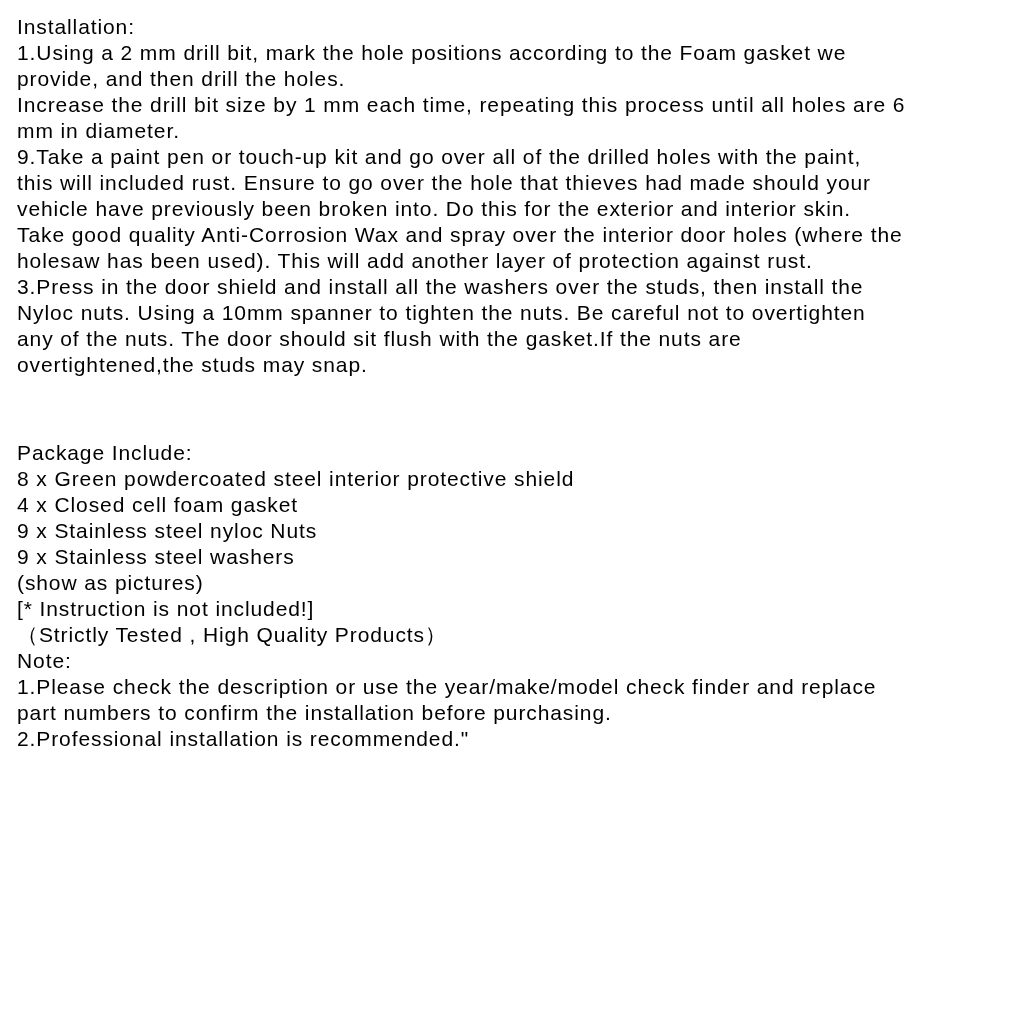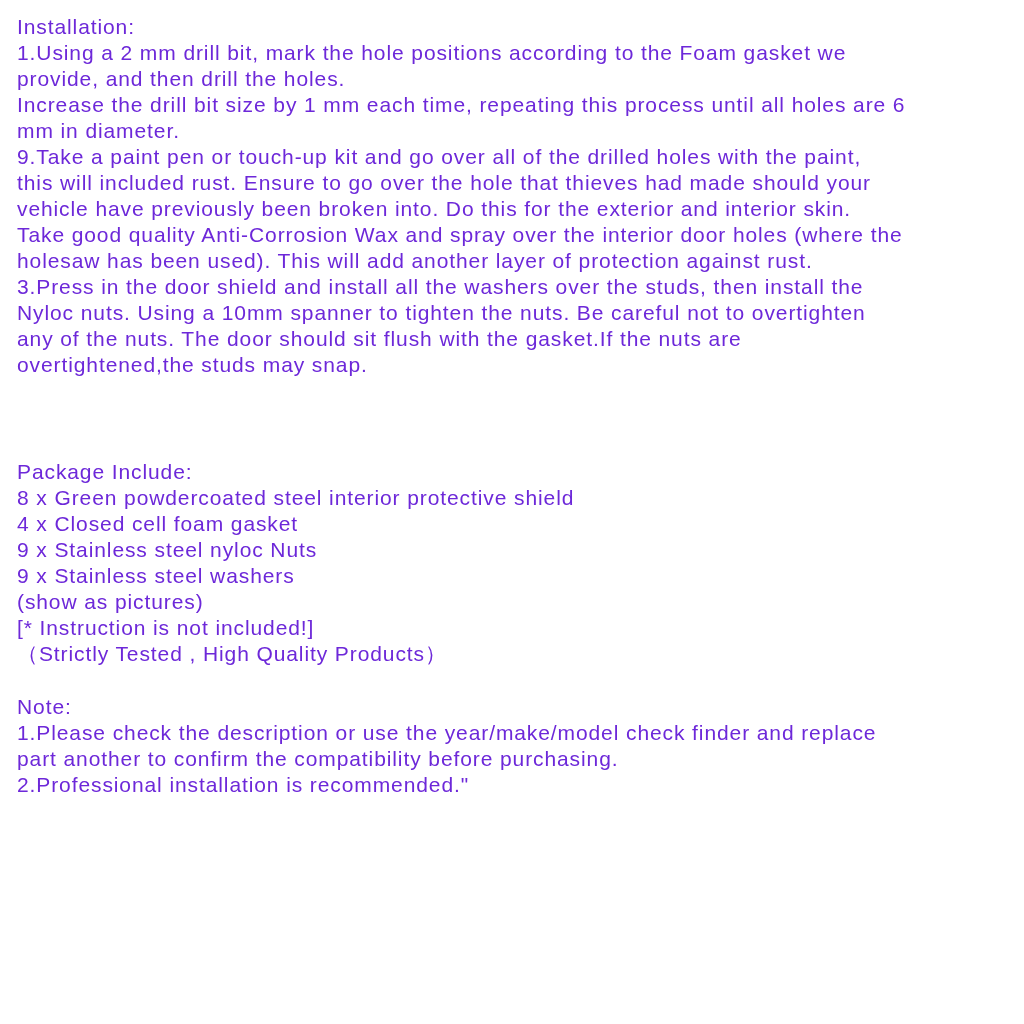--- a/index.html
+++ b/index.html
@@ -16,34 +16,34 @@
   .doc {
     position: absolute;
     left: 17px;
     top: 14px;
     width: 996px;
     color: #1b1b1b;
   }
   .section {
     margin: 0;
   }
-  .section + .section.gap-2 { margin-top: 81px; }
-  .section + .section.gap-1 { margin-top: 27px; }
+  .section + .section.gap-2 { margin-top: 62px; }
+  .section + .section.gap-1 { }
   .line {
     font-size: 21px;
     line-height: 26px;
     letter-spacing: 0.9px;
     white-space: pre;
     font-weight: 400;
   }
 </style>
 </head>
 <body style="background: rgb(255, 255, 255);">
 
-<div class="doc" style="color: #6d28d9;">
+<div class="doc" style="color: #000000;">
   <div class="section">
       <div class="line">Installation:</div>
       <div class="line">1.Using a 2 mm drill bit, mark the hole positions according to the Foam gasket we</div>
       <div class="line">provide, and then drill the holes.</div>
       <div class="line">Increase the drill bit size by 1 mm each time, repeating this process until all holes are 6</div>
       <div class="line">mm in diameter.</div>
       <div class="line">9.Take a paint pen or touch-up kit and go over all of the drilled holes with the paint,</div>
       <div class="line">this will included rust. Ensure to go over the hole that thieves had made should your</div>
       <div class="line">vehicle have previously been broken into. Do this for the exterior and interior skin.</div>
       <div class="line">Take good quality Anti-Corrosion Wax and spray over the interior door holes (where the</div>
@@ -59,16 +59,16 @@
       <div class="line">4 x Closed cell foam gasket</div>
       <div class="line">9 x Stainless steel nyloc Nuts</div>
       <div class="line">9 x Stainless steel washers</div>
       <div class="line">(show as pictures)</div>
       <div class="line">[* Instruction is not included!]</div>
       <div class="line">（Strictly Tested , High Quality Products）</div>
     </div>
   <div class="section gap-1">
       <div class="line">Note:</div>
       <div class="line">1.Please check the description or use the year/make/model check finder and replace</div>
-      <div class="line">part another to confirm the compatibility before purchasing.</div>
+      <div class="line">part numbers to confirm the installation before purchasing.</div>
       <div class="line">2.Professional installation is recommended."</div>
     </div>
 </div>
 
 </body></html>

